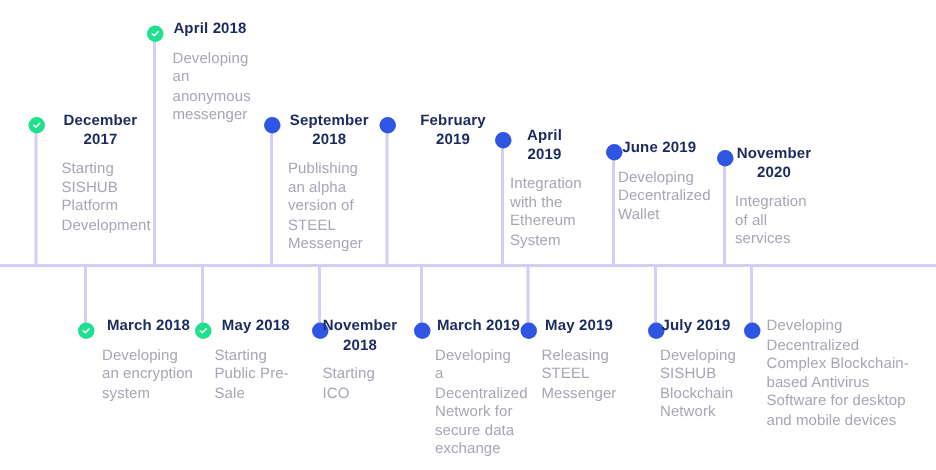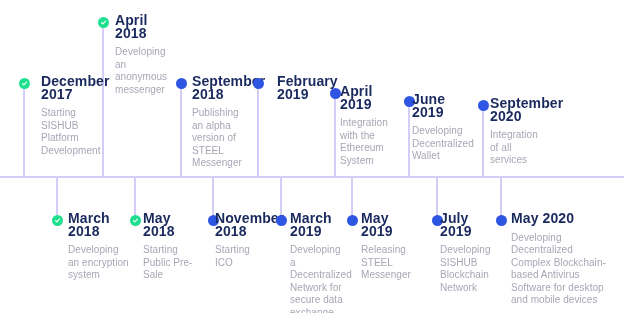--- a/index.html
+++ b/index.html
@@ -64,25 +64,26 @@
     display: block;
   }
 
   .milestone-body {
     position: absolute;
     top: -3px;
   }
 
   .milestone-date {
     color: #1b2a5e;
-    font-size: 14px;
+    font-size: 10px;
     font-weight: bold;
     line-height: 12.5px;
     letter-spacing: 0.1px;
     margin: 0 0 7px 0;
+    text-align: center;
   }
 
   .milestone-desc {
     color: #a8a6b5;
     font-size: 10px;
     font-weight: normal;
     line-height: 12.5px;
     letter-spacing: 0.05px;
     margin: 0;
   }
@@ -206,26 +207,25 @@
       <div class="milestone" style="left: 432px; top: 215px;">
         <div class="marker blue"></div>
         <div class="milestone-body" style="left: 8px; width: 48px;">
           <div class="milestone-date">July 2019</div>
           <div class="milestone-desc">Developing SISHUB Blockchain Network</div>
         </div>
       </div>
       <div class="milestone" style="left: 478px; top: 100px;">
         <div class="marker blue"></div>
         <div class="milestone-body" style="left: 12px; width: 52px;">
-          <div class="milestone-date">September 2020</div>
+          <div class="milestone-date">November 2020</div>
           <div class="milestone-desc">Integration of all services</div>
         </div>
       </div>
       <div class="milestone" style="left: 496px; top: 215px;">
         <div class="marker blue"></div>
         <div class="milestone-body" style="left: 15px; width: 100px;">
-          <div class="milestone-date">May 2020</div>
           <div class="milestone-desc">Developing Decentralized Complex Blockchain-based Antivirus Software for desktop and mobile devices</div>
         </div>
       </div>
     </div>
 
 </div>
 
 </body></html>

